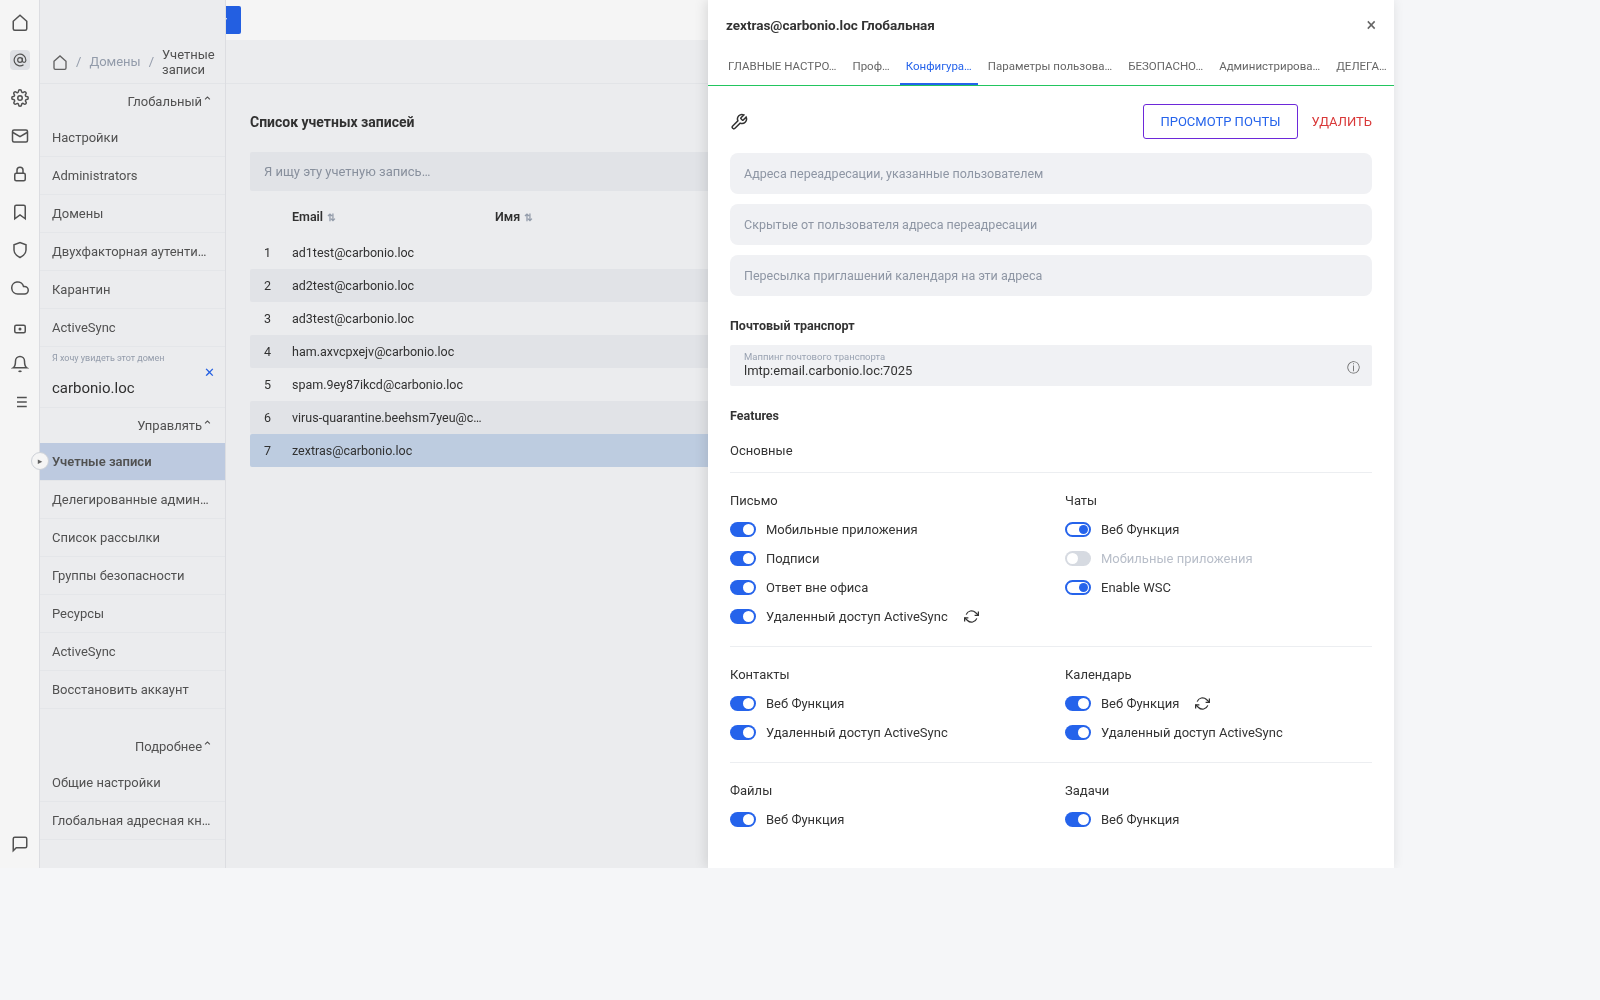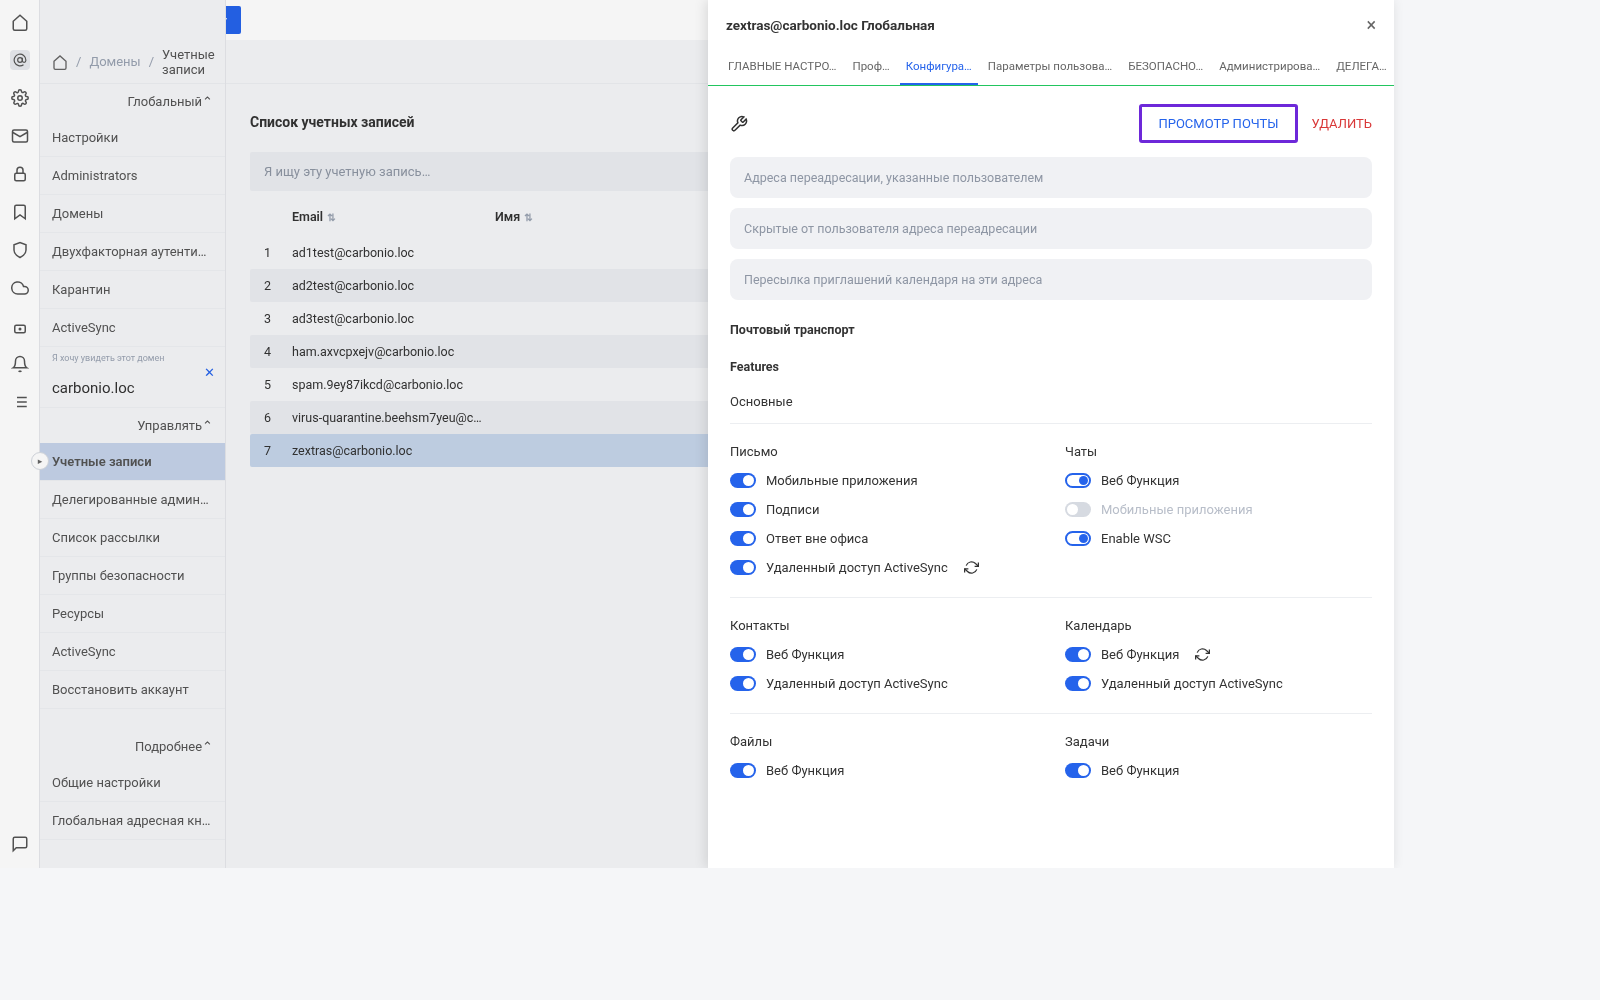--- a/index.html
+++ b/index.html
@@ -43,21 +43,21 @@
 .pager .of{color:#333}
 .panel{position:absolute;top:0;right:0;width:686px;height:868px;background:#fff;box-shadow:-2px 0 12px rgba(0,0,0,0.12);z-index:10;display:flex;flex-direction:column}
 .p-head{padding:14px 18px;display:flex;align-items:center;justify-content:space-between}
 .p-title{font-weight:700;font-size:13.5px}
 .p-close{font-size:18px;color:#666;cursor:pointer}
 .p-tabs{display:flex;border-bottom:1px solid #22c55e;padding:0 14px;gap:4px}
 .p-tab{padding:10px 6px;font-size:11.5px;color:#666;cursor:pointer;white-space:nowrap;border-bottom:2px solid transparent}
 .p-tab.active{color:#2563eb;border-bottom-color:#2563eb}
 .p-actions{padding:18px 22px 14px;display:flex;align-items:center}
 .p-icon{color:#333;margin-right:auto}
-.btn-outline{border:3px solid #6d28d9;color:#2563eb;background:#fff;padding:9px 16px;font-size:13px;border-radius:3px;cursor:pointer;margin-right:14px}
+.btn-outline{border:1px solid #6d28d9;color:#2563eb;background:#fff;padding:9px 16px;font-size:13px;border-radius:3px;cursor:pointer;margin-right:14px}
 .btn-danger{color:#d93838;background:none;border:none;font-size:13px;cursor:pointer}
 .p-body{flex:1;overflow-y:auto;padding:0 22px 20px}
 .chip-input{background:#f0f1f4;padding:13px 14px;color:#8e96a4;font-size:12.5px;border-radius:8px;margin-bottom:10px}
 .section-title{font-weight:700;font-size:12.5px;color:#333;margin:22px 0 12px}
 .float-field{background:#f0f1f4;padding:6px 14px 8px;border-radius:2px;position:relative}
 .float-field .fl{font-size:9.5px;color:#9aa3b2}
 .float-field .fv{font-size:13px;color:#333;margin-top:1px}
 .float-field .info{position:absolute;right:12px;top:14px;color:#666}
 .subhead{font-size:13px;color:#333;margin:20px 0 14px}
 .toggle-row{display:flex;align-items:center;gap:10px;margin-bottom:14px;font-size:13px;color:#333}
@@ -288,20 +288,25 @@
         </span>
       <button class="btn-outline">ПРОСМОТР ПОЧТЫ</button>
       <button class="btn-danger">УДАЛИТЬ</button>
     </div>
     <div class="p-body">
       <div class="chip-input">Адреса переадресации, указанные пользователем</div>
       <div class="chip-input">Скрытые от пользователя адреса переадресации</div>
       <div class="chip-input">Пересылка приглашений календаря на эти адреса</div>
 
       <div class="section-title">Почтовый транспорт</div>
+      <div class="float-field">
+        <div class="fl">Маппинг почтового транспорта</div>
+        <div class="fv">lmtp:email.carbonio.loc:7025</div>
+        <span class="info">ⓘ</span>
+      </div>
 
       <div class="section-title">Features</div>
 
       <div class="subhead">Основные</div>
       <hr class="divider">
 
       <div class="two-col">
         <div>
           <div class="subhead">Письмо</div>
           <div class="toggle-row">

